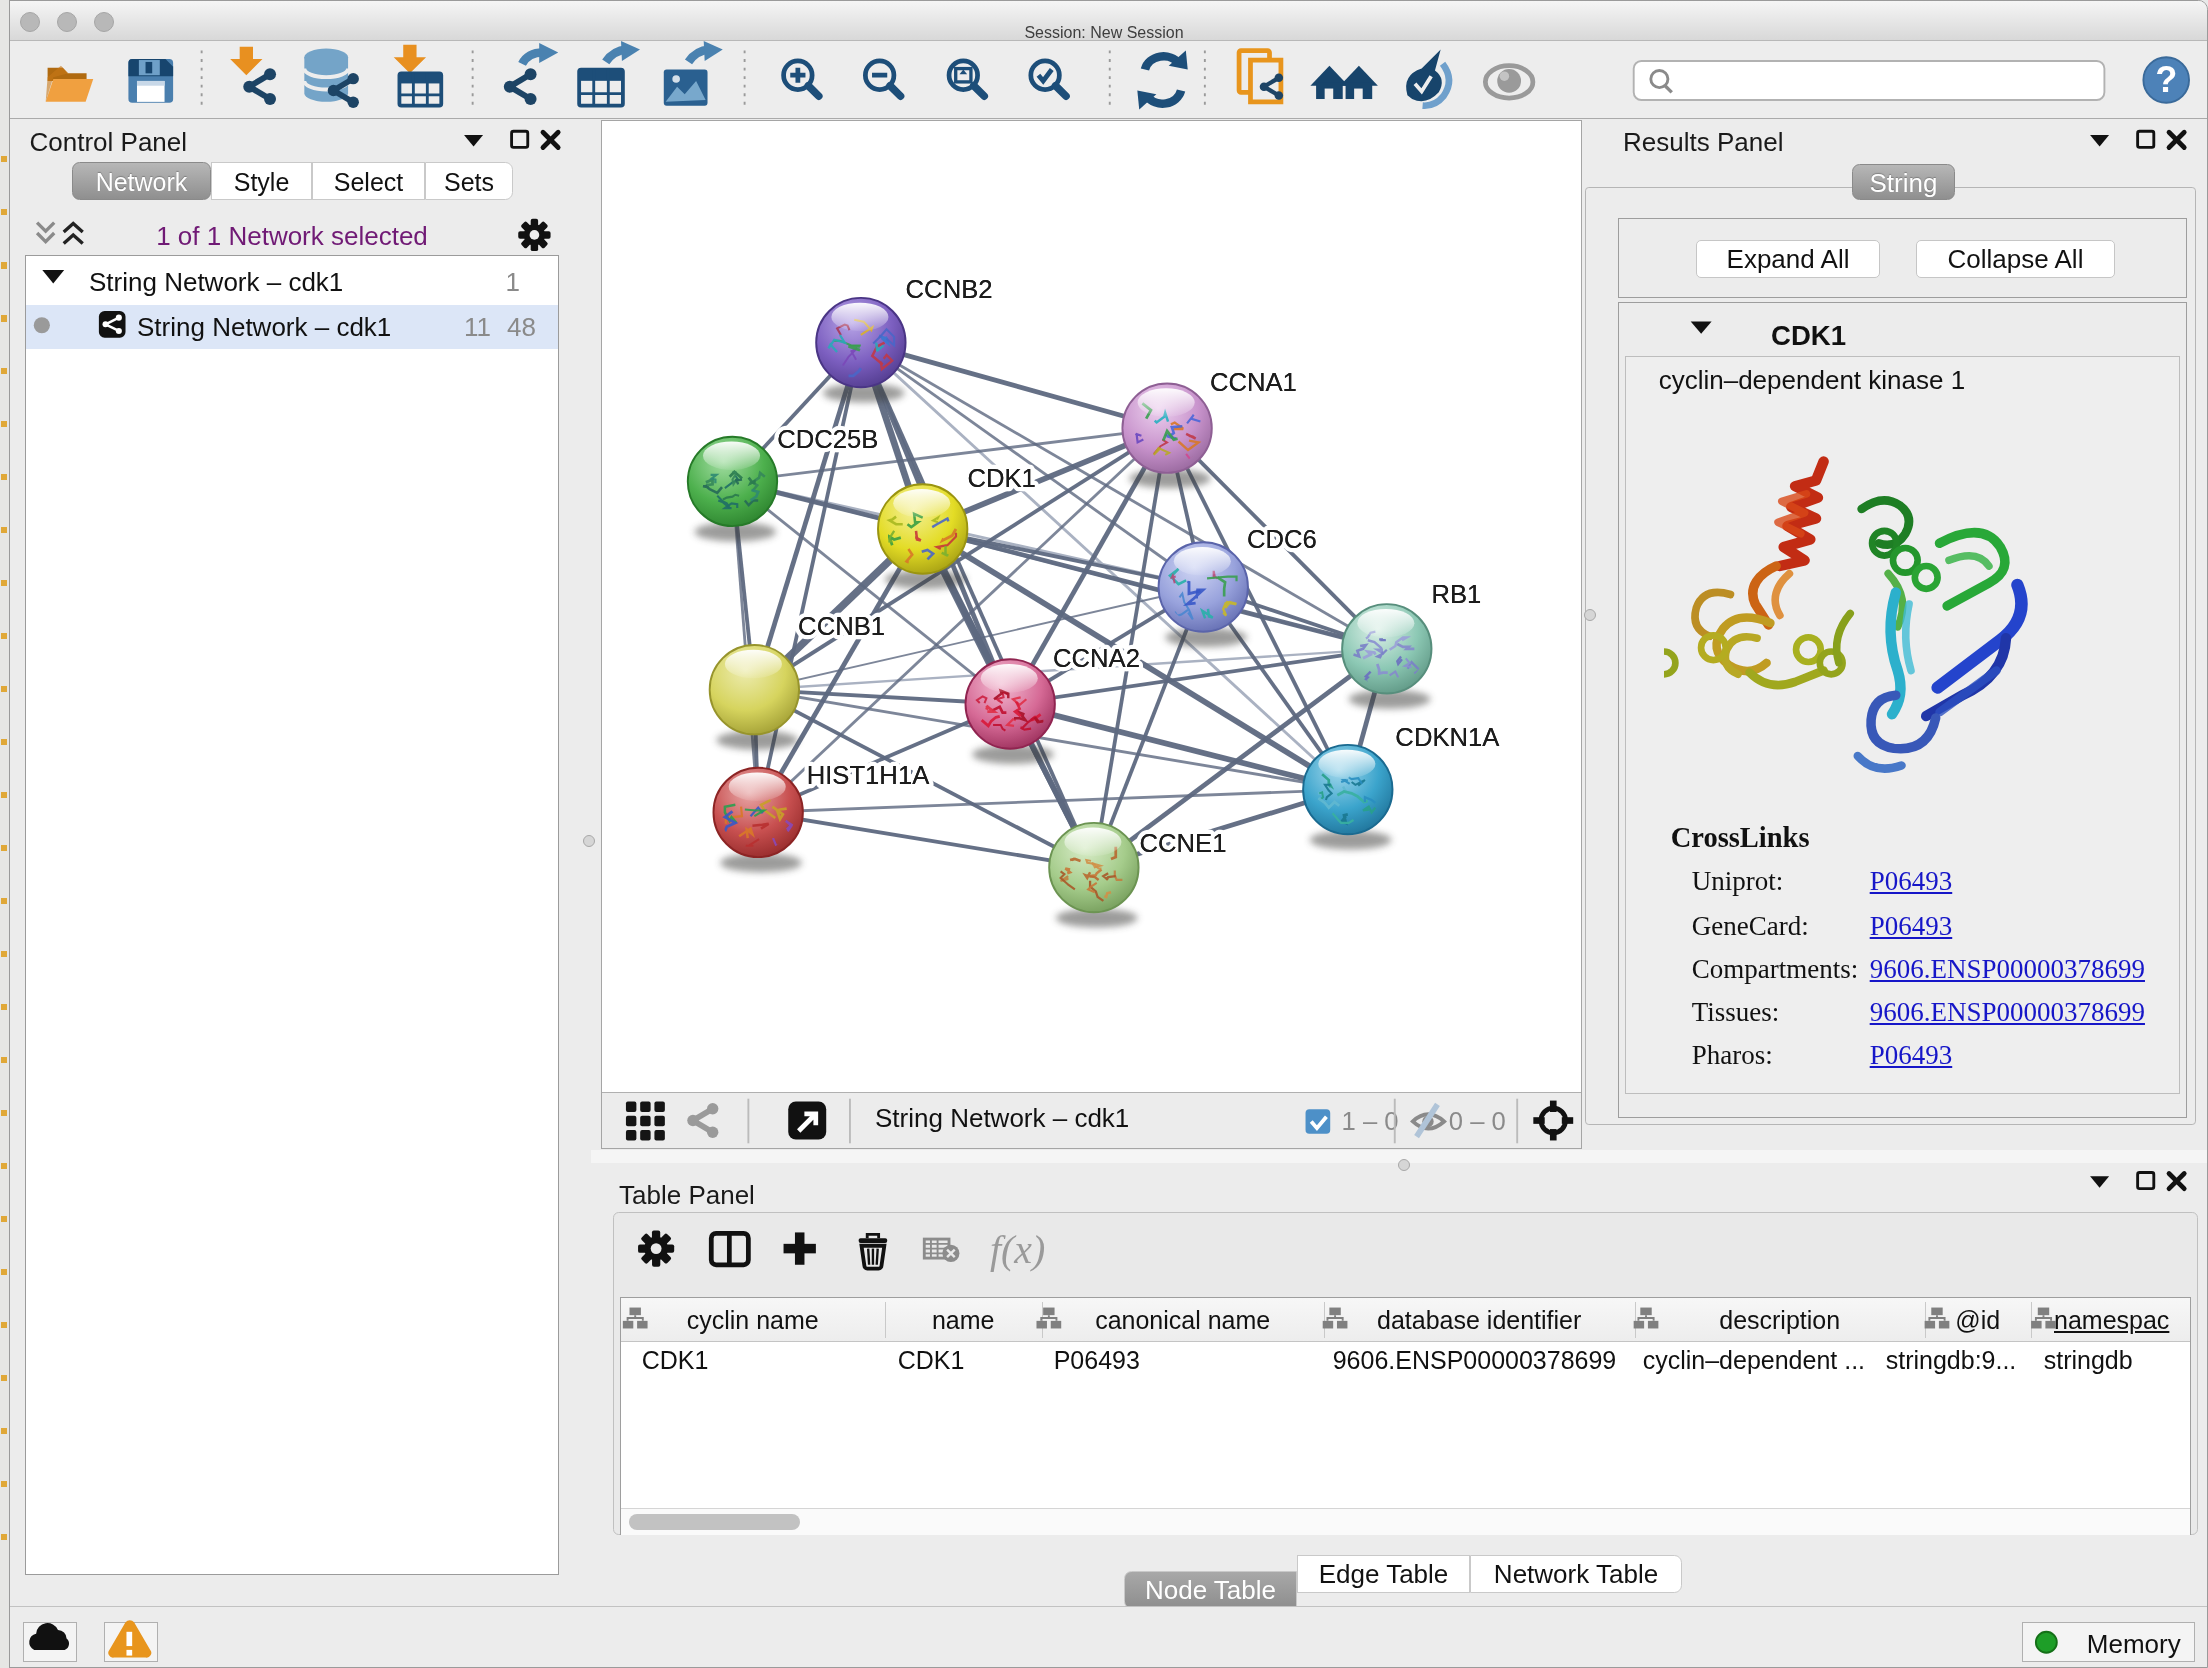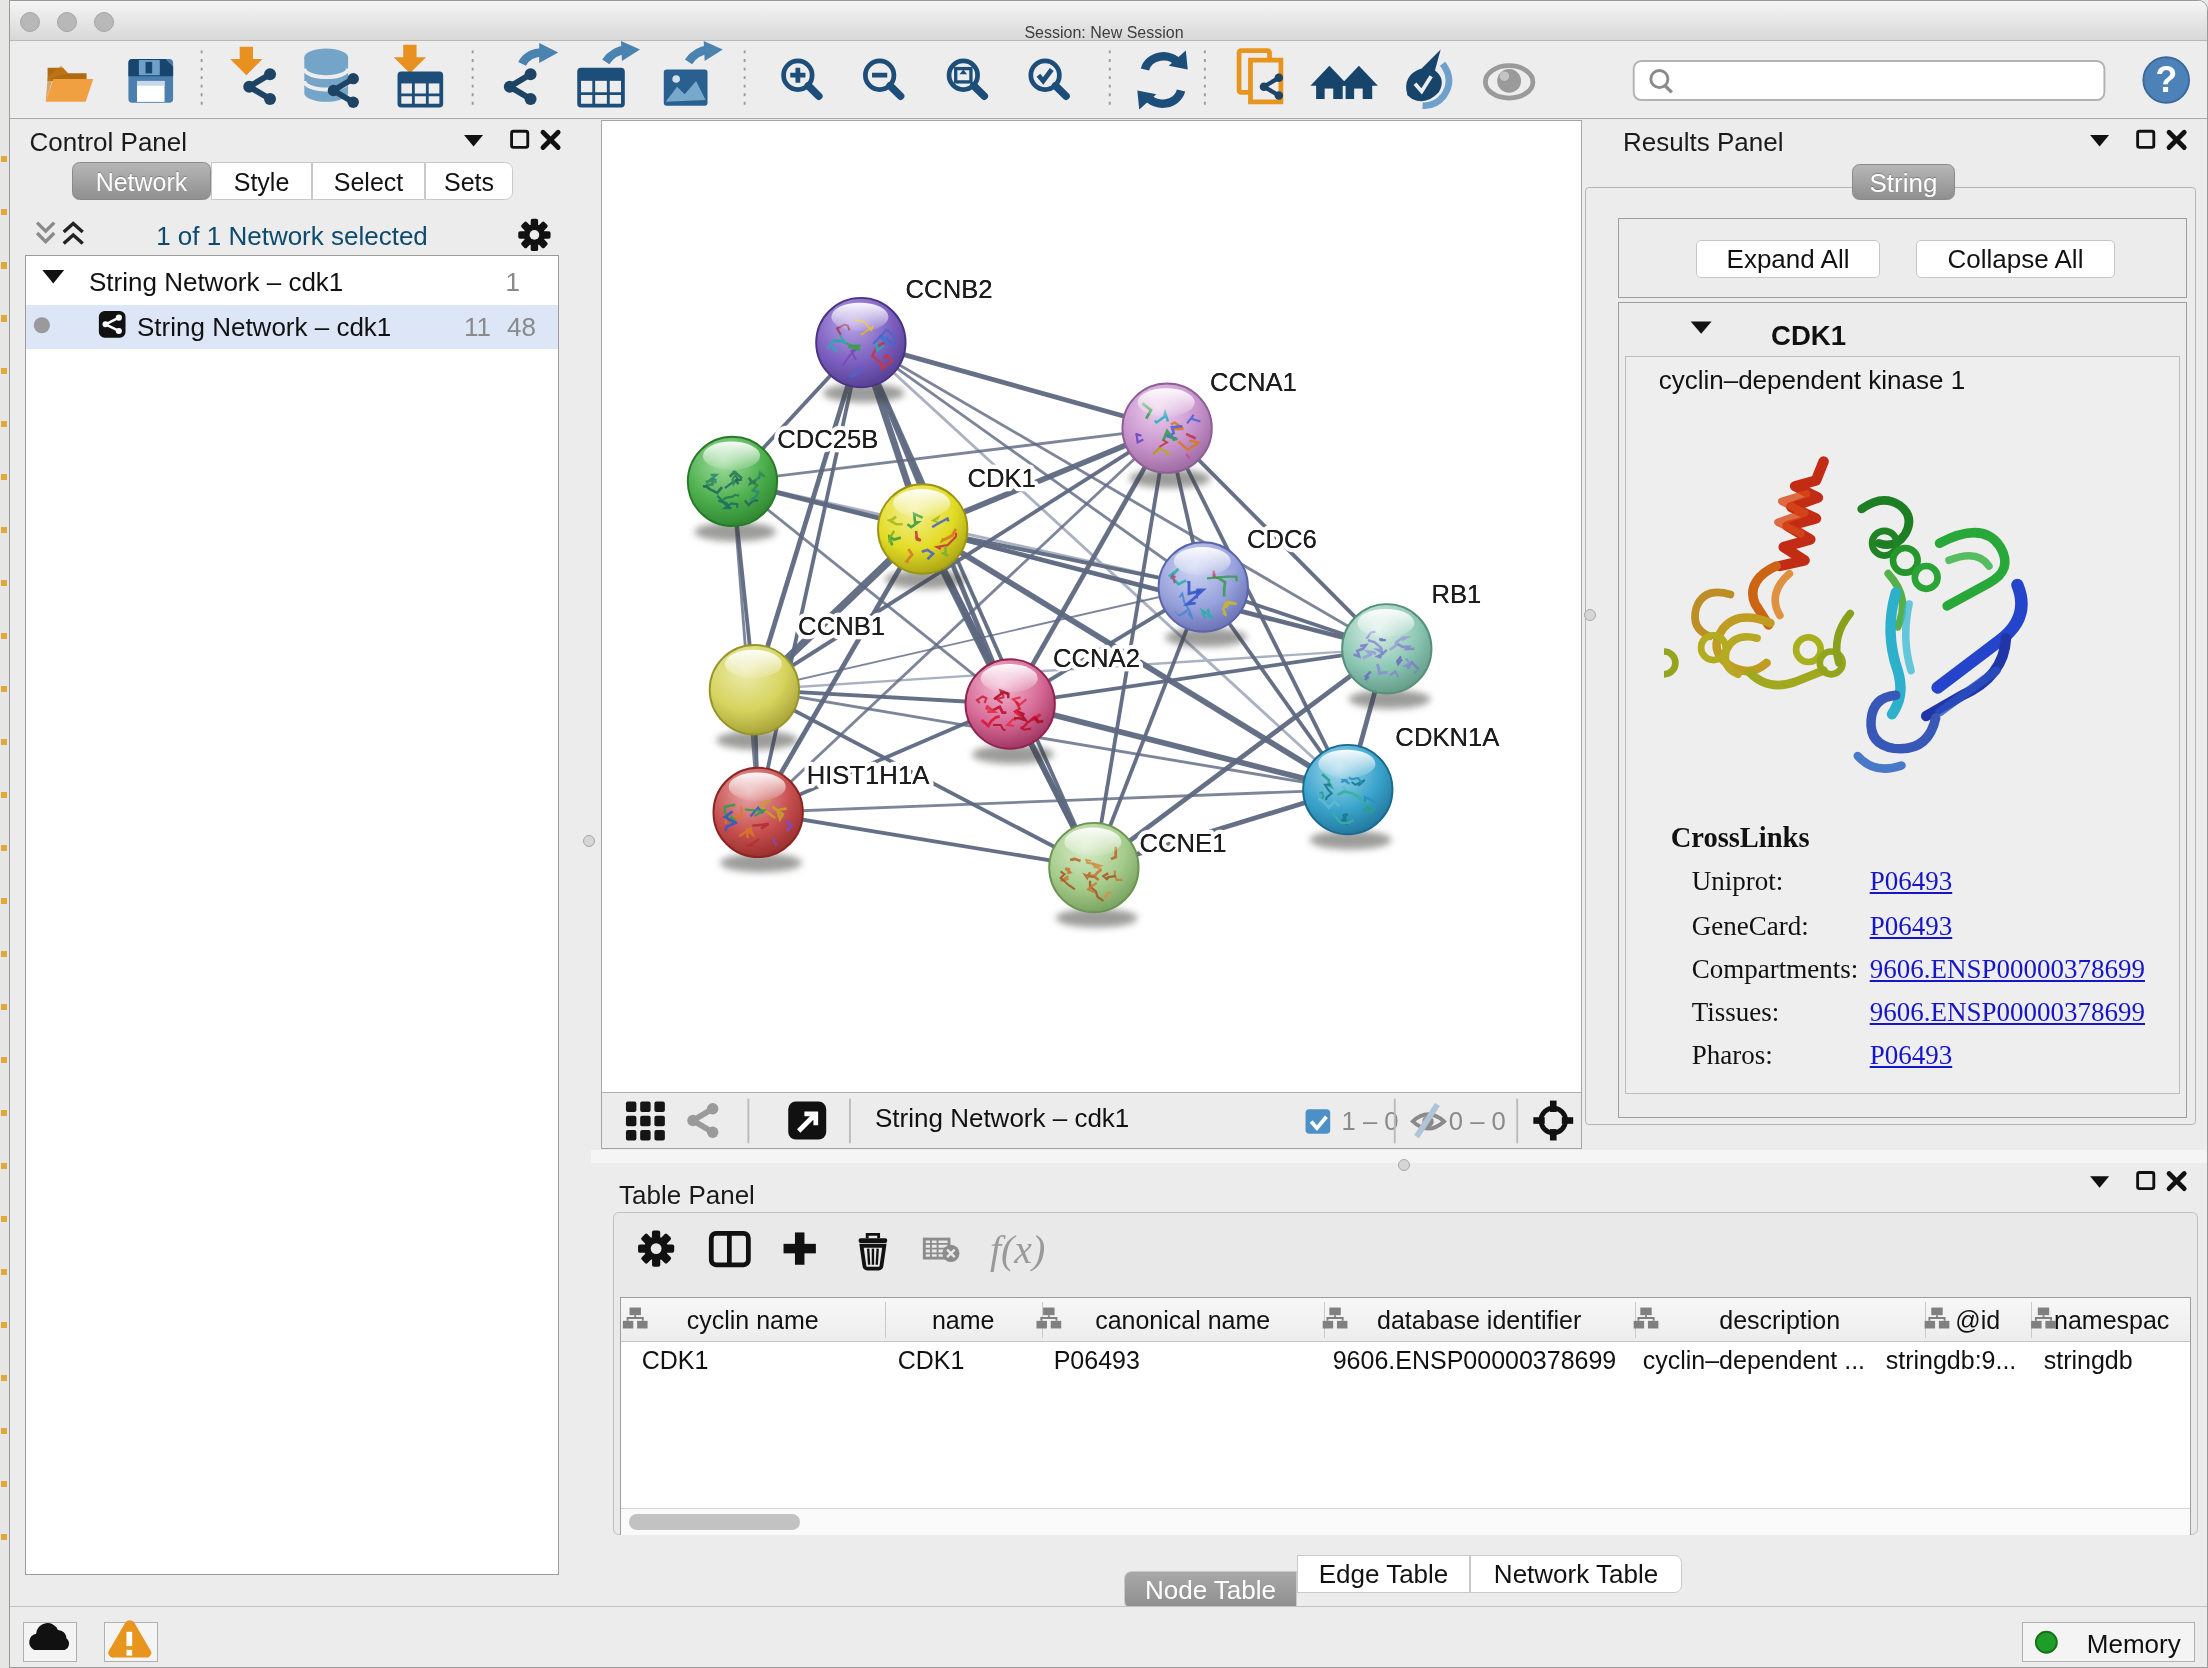--- a/index.html
+++ b/index.html
@@ -173,21 +173,21 @@
 <text x="2277" y="54" text-anchor="middle" font-family="Liberation Sans, sans-serif" font-size="38" font-weight="bold" fill="#fff">?</text>
 </svg>
     </div>
 
   <div class="abs" id="cp-title">Control Panel</div>
   <div class="abs paneltab sel" style="left:71px; top:161px; width:139px; height:38px; line-height:38px; border-radius:7.6px;">Network</div>
   <div class="abs paneltab" style="left:210px; top:161px; width:101px; height:38px; line-height:38px;">Style</div>
   <div class="abs paneltab" style="left:311px; top:161px; width:113px; height:38px; line-height:38px;">Select</div>
   <div class="abs paneltab" style="left:424px; top:161px; width:88px; height:38px; line-height:38px; border-radius:0 7.6px 7.6px 0;">Sets</div>
   <div class="abs" id="cp-subbar">
-    <div style="position:absolute; left:0; right:0; top:16px; text-align:center; font-size:26px; color:#0c4a6e;">1 of 1 Network selected</div>
+    <div style="position:absolute; left:0; right:0; top:16px; text-align:center; font-size:26px; color:#701a75;">1 of 1 Network selected</div>
   </div>
   <div class="abs" id="cp-list">
     <div style="position:absolute; left:63px; top:11.4px; font-size:26px; color:#111;">String Network – cdk1</div>
     <div style="position:absolute; right:38px; top:11.4px; font-size:26px; color:#8a8a8a;">1</div>
     <div class="row2">
       <div style="position:absolute; left:111px; top:6.7px; font-size:26px; color:#111;">String Network – cdk1</div>
       <div style="position:absolute; left:438px; top:6.7px; font-size:26px; color:#8a8a8a;">11</div>
       <div style="position:absolute; left:481px; top:6.7px; font-size:26px; color:#8a8a8a;">48</div>
     </div>
   </div>
@@ -722,21 +722,21 @@
   <div class="abs" id="tp-title">Table Panel</div>
   <div class="abs" id="tp-box">
     <div id="tp-table">
       <div id="tp-header">
         <div class="th" style="left:0; width:264px;">cyclin name</div>
         <div class="th" style="left:264px; width:157px;">name</div>
         <div class="th" style="left:421px; width:282px;">canonical name</div>
         <div class="th" style="left:703px; width:311px;">database identifier</div>
         <div class="th" style="left:1014px; width:290px;">description</div>
         <div class="th" style="left:1304px; width:106px;">@id</div>
-        <div class="th" style="left:1410px; width:162px;">namespac</div>
+        <div class="th" style="left:1410px; width:162px;text-decoration:underline;">namespac</div>
         <div class="colsep" style="left:264px;"></div>
         <div class="colsep" style="left:421px;"></div>
         <div class="colsep" style="left:703px;"></div>
         <div class="colsep" style="left:1014px;"></div>
         <div class="colsep" style="left:1304px;"></div>
         <div class="colsep" style="left:1410px;"></div>
       </div>
       <div class="td" style="left:21px;">CDK1</div>
       <div class="td" style="left:277px;">CDK1</div>
       <div class="td" style="left:433px;">P06493</div>

